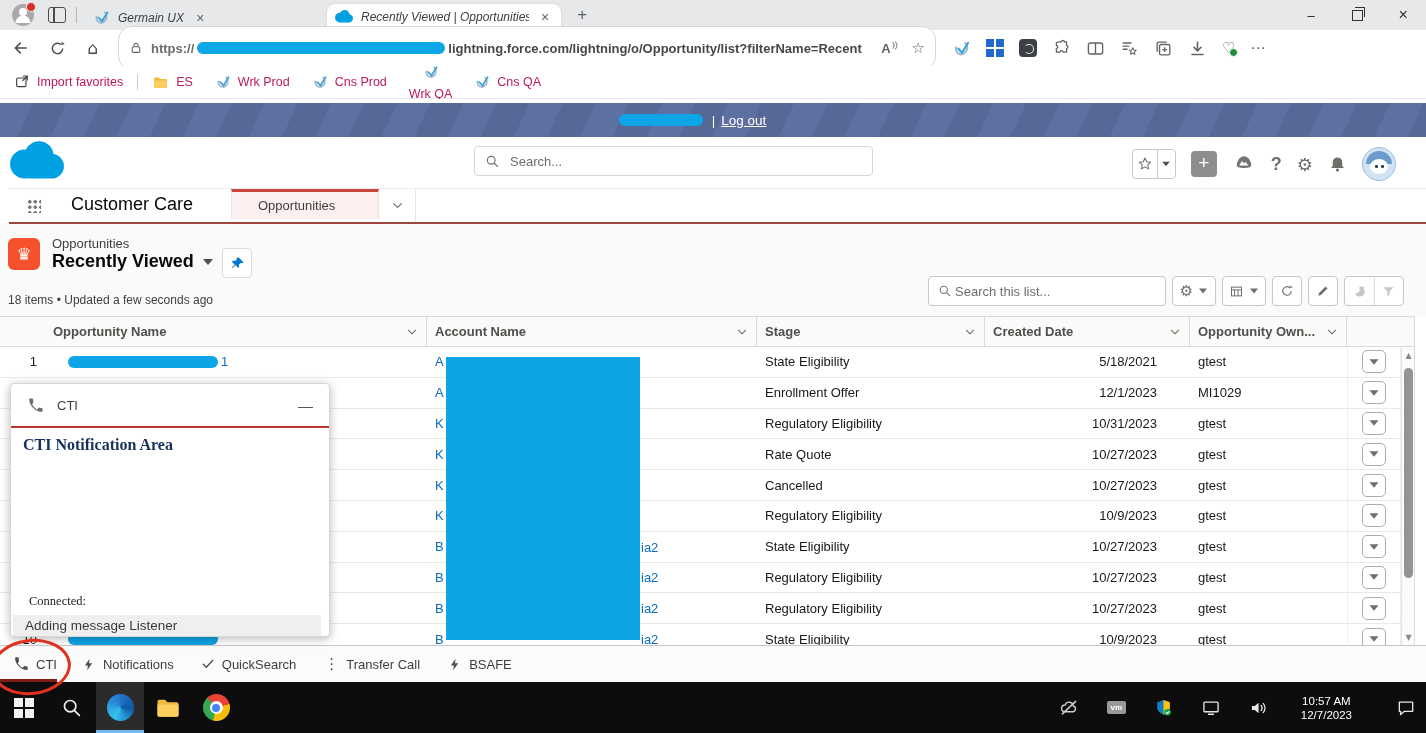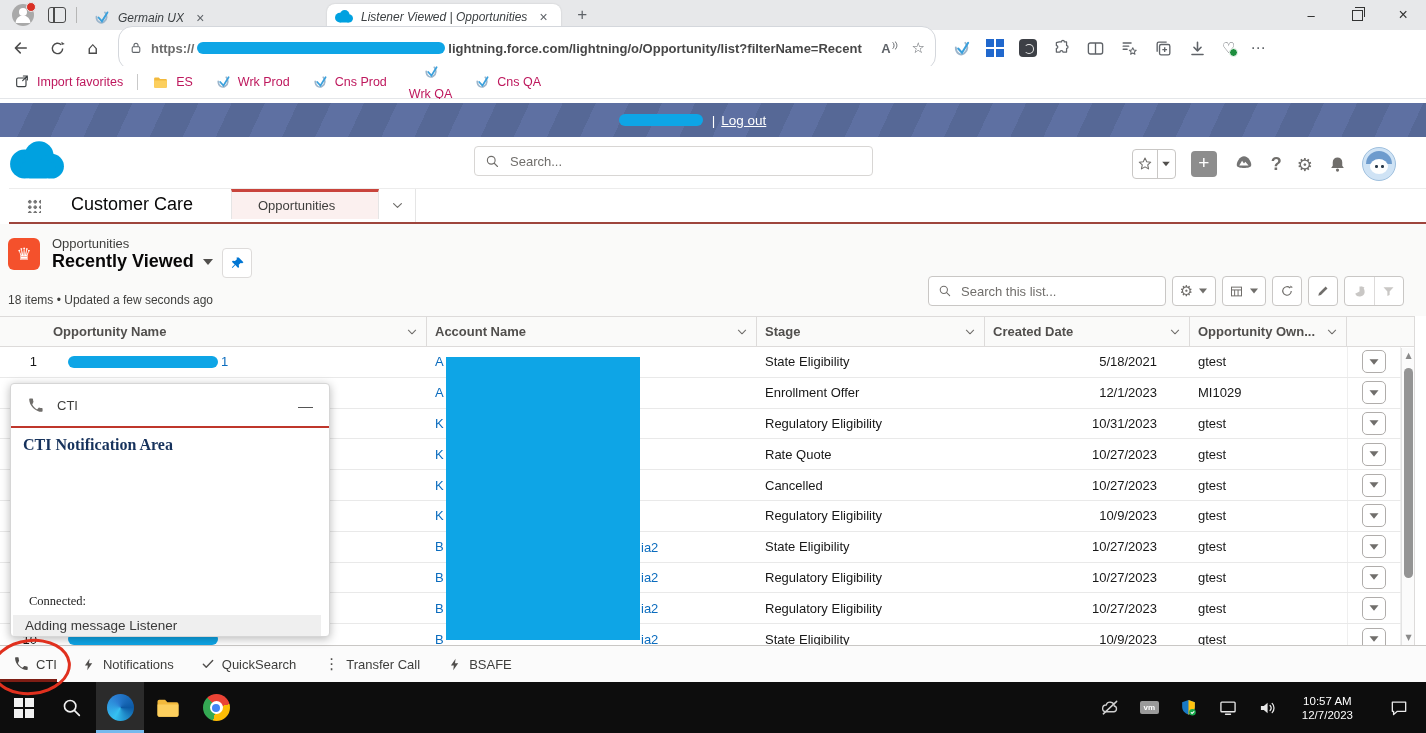--- a/index.html
+++ b/index.html
@@ -90,21 +90,21 @@
 
   
   .pagehead{position:absolute;top:224px;left:0;right:0;height:92px;background:#fafaf9;}
   .objicon{position:absolute;left:8px;top:14px;width:32px;height:32px;border-radius:6px;background:#f4512c;display:flex;align-items:center;justify-content:center;color:#fff;font-size:17px;font-family:"DejaVu Sans",sans-serif;}
   .objlabel{position:absolute;left:52px;top:12px;font-size:13px;color:#3e3e3c;}
   .viewname{position:absolute;left:52px;top:27px;font-size:18px;font-weight:bold;color:#080707;display:flex;align-items:center;gap:9px;}
   .tri-down{width:0;height:0;border-left:5px solid transparent;border-right:5px solid transparent;border-top:6px solid #514f4d;}
   .pinbtn{position:absolute;left:222px;top:24px;width:28px;height:28px;border:1px solid #dddbda;border-radius:4px;background:#fff;display:flex;align-items:center;justify-content:center;}
   .meta{position:absolute;left:8px;top:69px;font-size:12px;color:#3e3e3c;}
   .list-search{position:absolute;left:928px;top:52px;width:238px;height:30px;border:1px solid #c9c7c5;border-radius:4px;background:#fff;display:flex;align-items:center;padding-left:9px;box-sizing:border-box;}
-  .list-search input{border:none;outline:none;font-size:13px;margin-left:7px;width:180px;font-family:inherit;background:transparent;color:#3e3e3c;}
+  .list-search input{border:none;outline:none;font-size:13px;margin-left:1px;width:180px;font-family:inherit;background:transparent;color:#3e3e3c;}
   .list-search input::placeholder{color:#706e6b;}
   .lbtn{position:absolute;top:52px;height:30px;border:1px solid #c9c7c5;border-radius:4px;background:#fff;display:flex;align-items:center;justify-content:center;color:#706e6b;box-sizing:border-box;}
   .lbtn .tri-down{border-top-color:#706e6b;transform:scale(.8);margin-left:5px;}
   .grp{display:flex;}
   .grp>span{display:flex;align-items:center;justify-content:center;width:29px;height:28px;}
   .grp>span:first-child{border-right:1px solid #dddbda;}
 
   
   .listtable{position:absolute;top:316px;left:0;width:1414px;}
   .tgrid{display:grid;grid-template-columns:45px 382px 330px 228px 205px 157px 54px;}
@@ -149,21 +149,21 @@
   .taskbar{position:absolute;top:682px;left:0;right:0;height:51px;background:#0d0d0d;display:flex;align-items:stretch;}
   .tkbtn{width:48px;display:flex;align-items:center;justify-content:center;position:relative;}
   .tkbtn.active{background:#2b2b2b;}
   .tkbtn.active::after{content:"";position:absolute;left:0;right:0;bottom:0;height:3px;background:#76b9ed;}
   .winflag{display:grid;grid-template-columns:9px 9px;grid-gap:2px;}
   .winflag span{width:9px;height:9px;background:#f2f2f2;}
   .edgeball{width:27px;height:27px;border-radius:50%;background:conic-gradient(from 210deg,#35c1f1,#2b7fd4,#0c59a4,#35c1f1);}
   .chromeball{width:27px;height:27px;border-radius:50%;background:conic-gradient(from -45deg,#ea4335 0 120deg,#fbbc05 120deg 240deg,#34a853 240deg 360deg);position:relative;}
   .chromeball::before{content:"";position:absolute;left:7px;top:7px;width:13px;height:13px;border-radius:50%;background:#fff;}
   .chromeball::after{content:"";position:absolute;left:9.5px;top:9.5px;width:8px;height:8px;border-radius:50%;background:#4285f4;}
-  .tray{margin-left:auto;display:flex;align-items:center;gap:20px;padding-right:17px;}
+  .tray{margin-left:auto;display:flex;align-items:center;gap:28px;padding-right:10px;}
   .vmbadge{width:19px;height:13px;border-radius:2px;background:#9a9a9a;color:#fff;font-size:8px;font-weight:bold;display:flex;align-items:center;justify-content:center;}
   .clock{color:#fff;font-size:11.5px;line-height:14px;text-align:center;margin:0 4px;}
 </style>
 </head>
 <body>
 
 <svg width="0" height="0" style="position:absolute">
   <defs>
     <g id="g-germain">
       <path d="M4 9c0 6 5 9 9 6s4-8 1-11" fill="none" stroke="#9db6cc" stroke-width="2" stroke-linecap="round"></path>
@@ -305,21 +305,21 @@
         </span>
       <span class="tab-label">Germain UX</span>
       <span class="tab-close">×</span>
     </div>
     <div class="tab active">
       <span class="ic">
           <svg width="18" height="14" viewBox="2 4 26 18">
             <use href="#g-sfcloud"></use>
           </svg>
         </span>
-      <span class="tab-label">Listener Viewed | Opportunities</span>
+      <span class="tab-label">Recently Viewed | Opportunities</span>
       <span class="tab-close">×</span>
     </div>
     <div class="newtab">+</div>
     <div class="win-controls">
       <span>–</span>
       <span>
           <span class="restore-glyph"></span>
         </span>
       <span style="font-size:16px;">×</span>
     </div>

